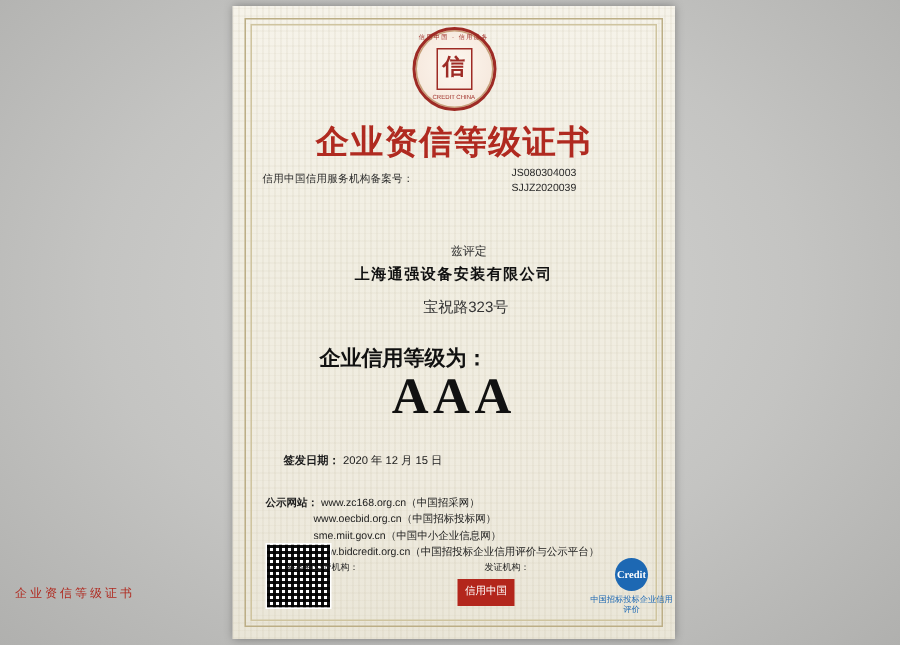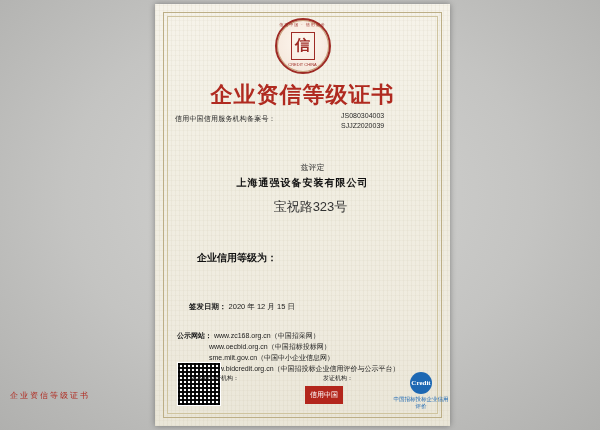--- a/index.html
+++ b/index.html
@@ -175,32 +175,31 @@
     font-size: 10px;
     font-weight: bold;
     color: #111;
     letter-spacing: 1px;
   }
   .company-addr {
     position: absolute;
     left: 0; right: 0;
     top: 194px;
     text-align: center;
-    font-size: 13px;
+    font-size: 10px;
     color: #333;
     margin-left: 16px;
   }
   .grade-label {
     position: absolute;
-    left: 42px;
+    left: 58px;
     top: 226px;
-    font-size: 10px;
+    font-size: 14px;
     font-weight: bold;
     color: #111;
-    margin-top: 21px;
   }
   .grade-value {
     position: absolute;
     left: 0; right: 0;
     top: 242px;
     text-align: center;
     font-family: "Liberation Serif", serif;
     font-size: 34px;
     font-weight: bold;
     color: #111;
@@ -327,20 +326,21 @@
       <div>JS080304003</div>
       <div>SJJZ2020039</div>
     </div>
 
 
     <div class="award-word">兹评定</div>
     <div class="company-name">上海通强设备安装有限公司</div>
     <div class="company-addr">宝祝路323号</div>
 
     <div class="grade-label">企业信用等级为：</div>
+    <div class="grade-value">AAA</div>
 
     <div class="dates">
       <div>
         <span class="k">签发日期：</span>
         <span>2020 年 12 月 15 日</span>
       </div>
     </div>
 
     <div class="disclose">
       <div>

